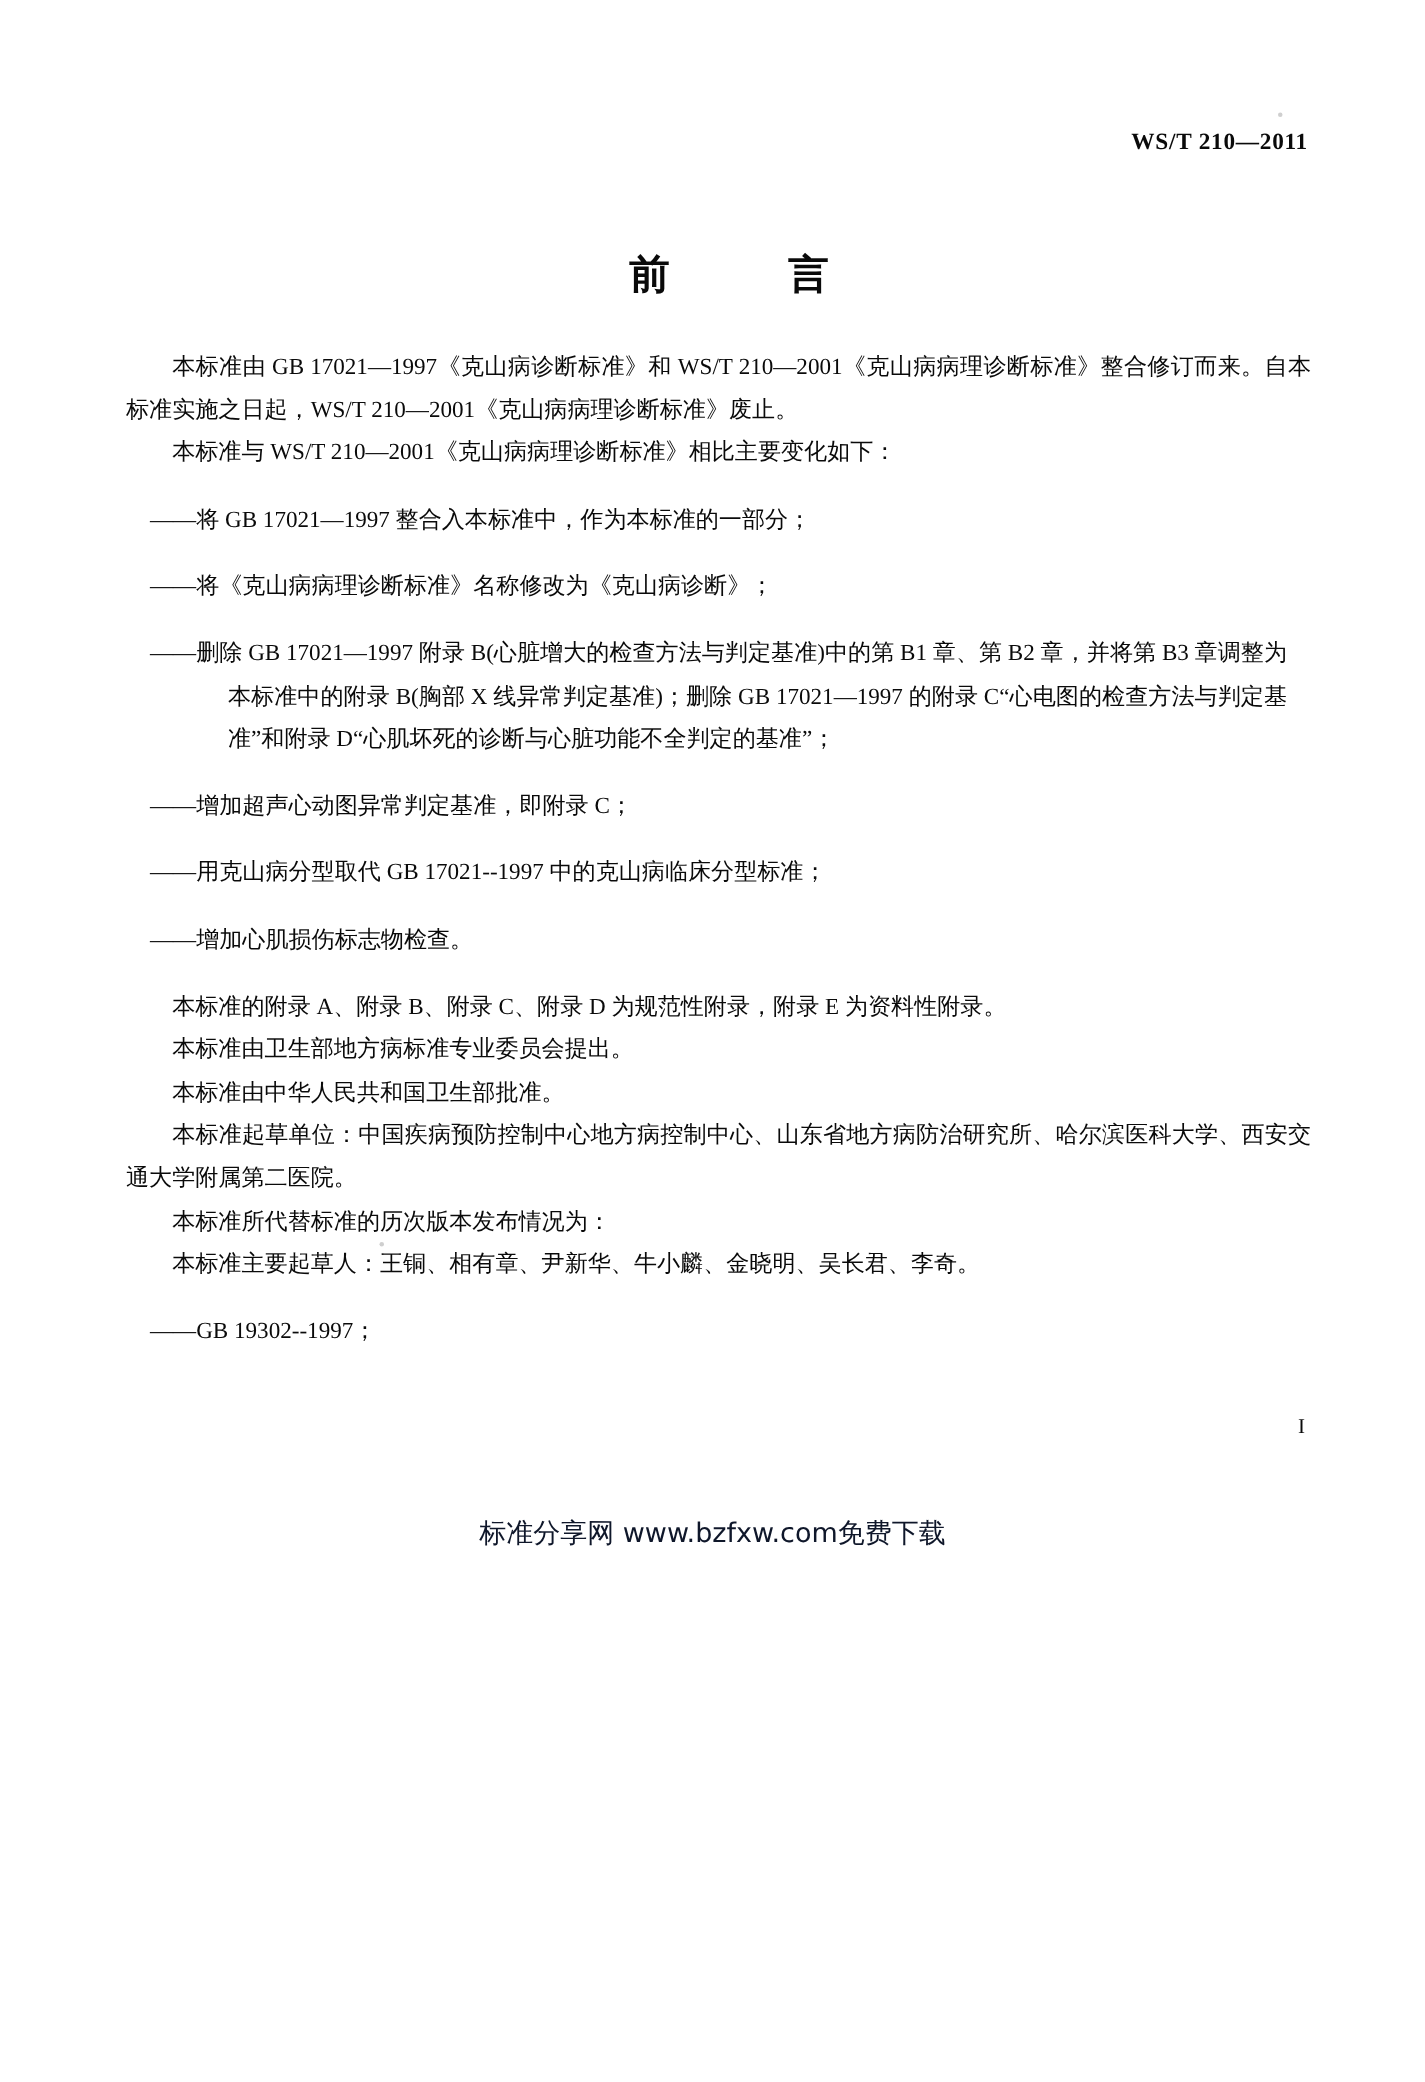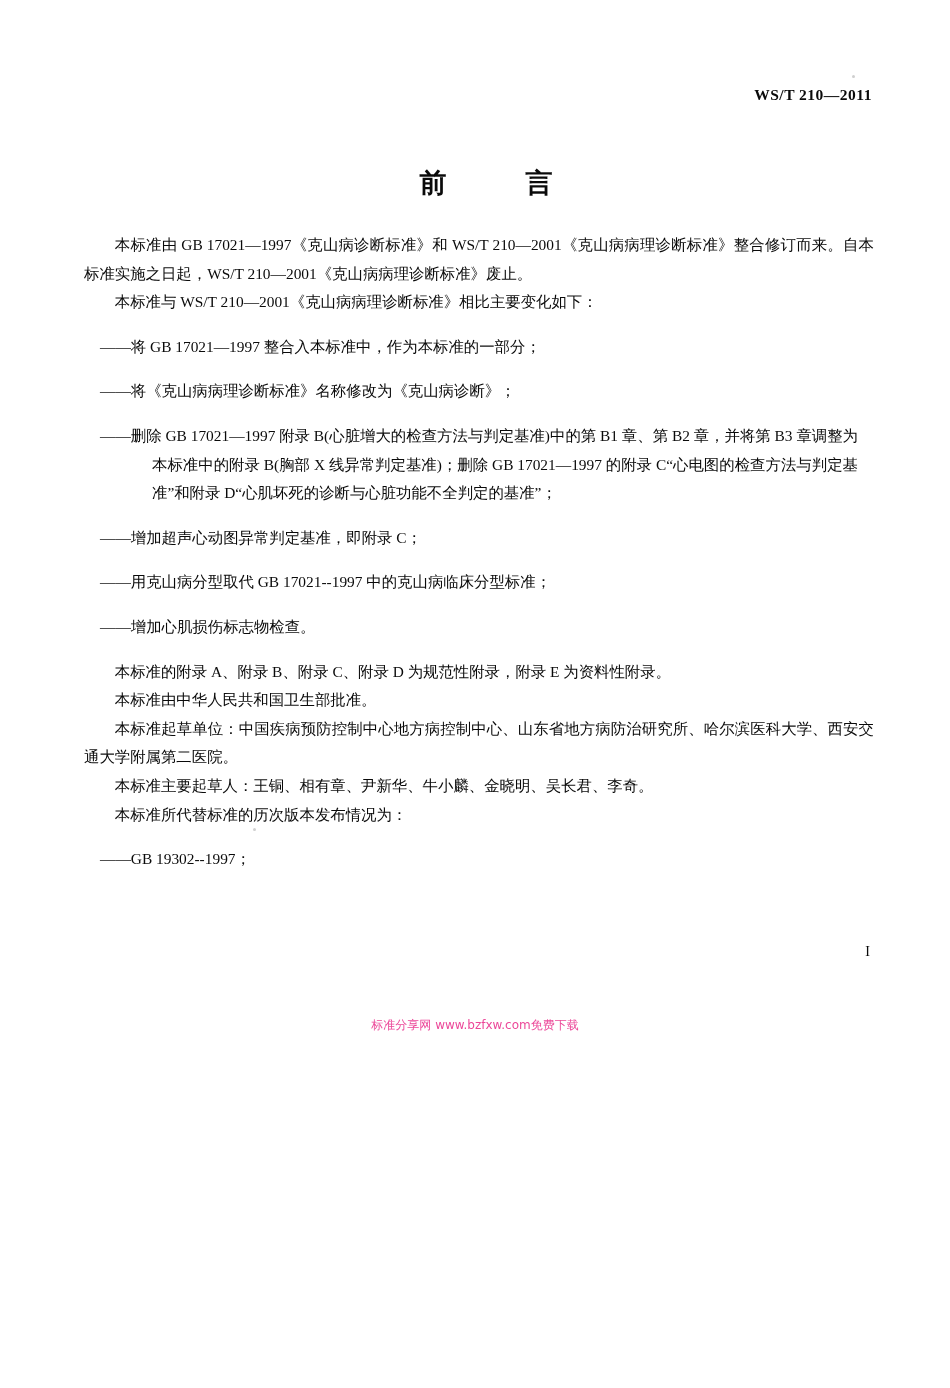--- a/index.html
+++ b/index.html
@@ -63,22 +63,22 @@
     right: 80px;
     font-size: 14px;
     font-family: "Liberation Serif", serif;
   }
   .footer-watermark {
     position: absolute;
     bottom: 14px;
     left: 0;
     width: 950px;
     text-align: center;
-    font-size: 12px;
-    color: #ec4899;
+    font-size: 18px;
+    color: #0f172a;
     font-family: "DejaVu Sans", sans-serif;
   }
   .spot {
     position: absolute;
     width: 3px;
     height: 3px;
     background: #cfcfcf;
     border-radius: 50%;
   }
 </style>
@@ -97,24 +97,25 @@
     <p class="p">本标准与 WS/T 210—2001《克山病病理诊断标准》相比主要变化如下：</p>
 
     <p class="dash-item"><span>——</span><span>将 GB 17021—1997 整合入本标准中，作为本标准的一部分；</span></p>
     <p class="dash-item"><span>——</span><span>将《克山病病理诊断标准》名称修改为《克山病诊断》；</span></p>
     <p class="dash-item"><span>——</span><span>删除 GB 17021—1997 附录 B(心脏增大的检查方法与判定基准)中的第 B1 章、第 B2 章，并将第 B3 章调整为本标准中的附录 B(胸部 X 线异常判定基准)；删除 GB 17021—1997 的附录 C“心电图的检查方法与判定基准”和附录 D“心肌坏死的诊断与心脏功能不全判定的基准”；</span></p>
     <p class="dash-item"><span>——</span><span>增加超声心动图异常判定基准，即附录 C；</span></p>
     <p class="dash-item"><span>——</span><span>用克山病分型取代 GB 17021--1997 中的克山病临床分型标准；</span></p>
     <p class="dash-item"><span>——</span><span>增加心肌损伤标志物检查。</span></p>
 
     <p class="p">本标准的附录 A、附录 B、附录 C、附录 D 为规范性附录，附录 E 为资料性附录。</p>
+    <p class="p">本标准由卫生部地方病标准专业委员会提出。</p>
     <p class="p">本标准由中华人民共和国卫生部批准。</p>
     <p class="p">本标准起草单位：中国疾病预防控制中心地方病控制中心、山东省地方病防治研究所、哈尔滨医科大学、西安交通大学附属第二医院。</p>
+    <p class="p">本标准所代替标准的历次版本发布情况为：</p>
     <p class="p">本标准主要起草人：王铜、相有章、尹新华、牛小麟、金晓明、吴长君、李奇。</p>
-    <p class="p">本标准所代替标准的历次版本发布情况为：</p>
 
     <p class="dash-item"><span>——</span><span>GB 19302--1997；</span></p>
 
   </div>
 
   <div class="page-num">I</div>
 
   <div class="spot" style="left:253px; top:828px;"></div>
   <div class="spot" style="left:852px; top:75px;"></div>
 

